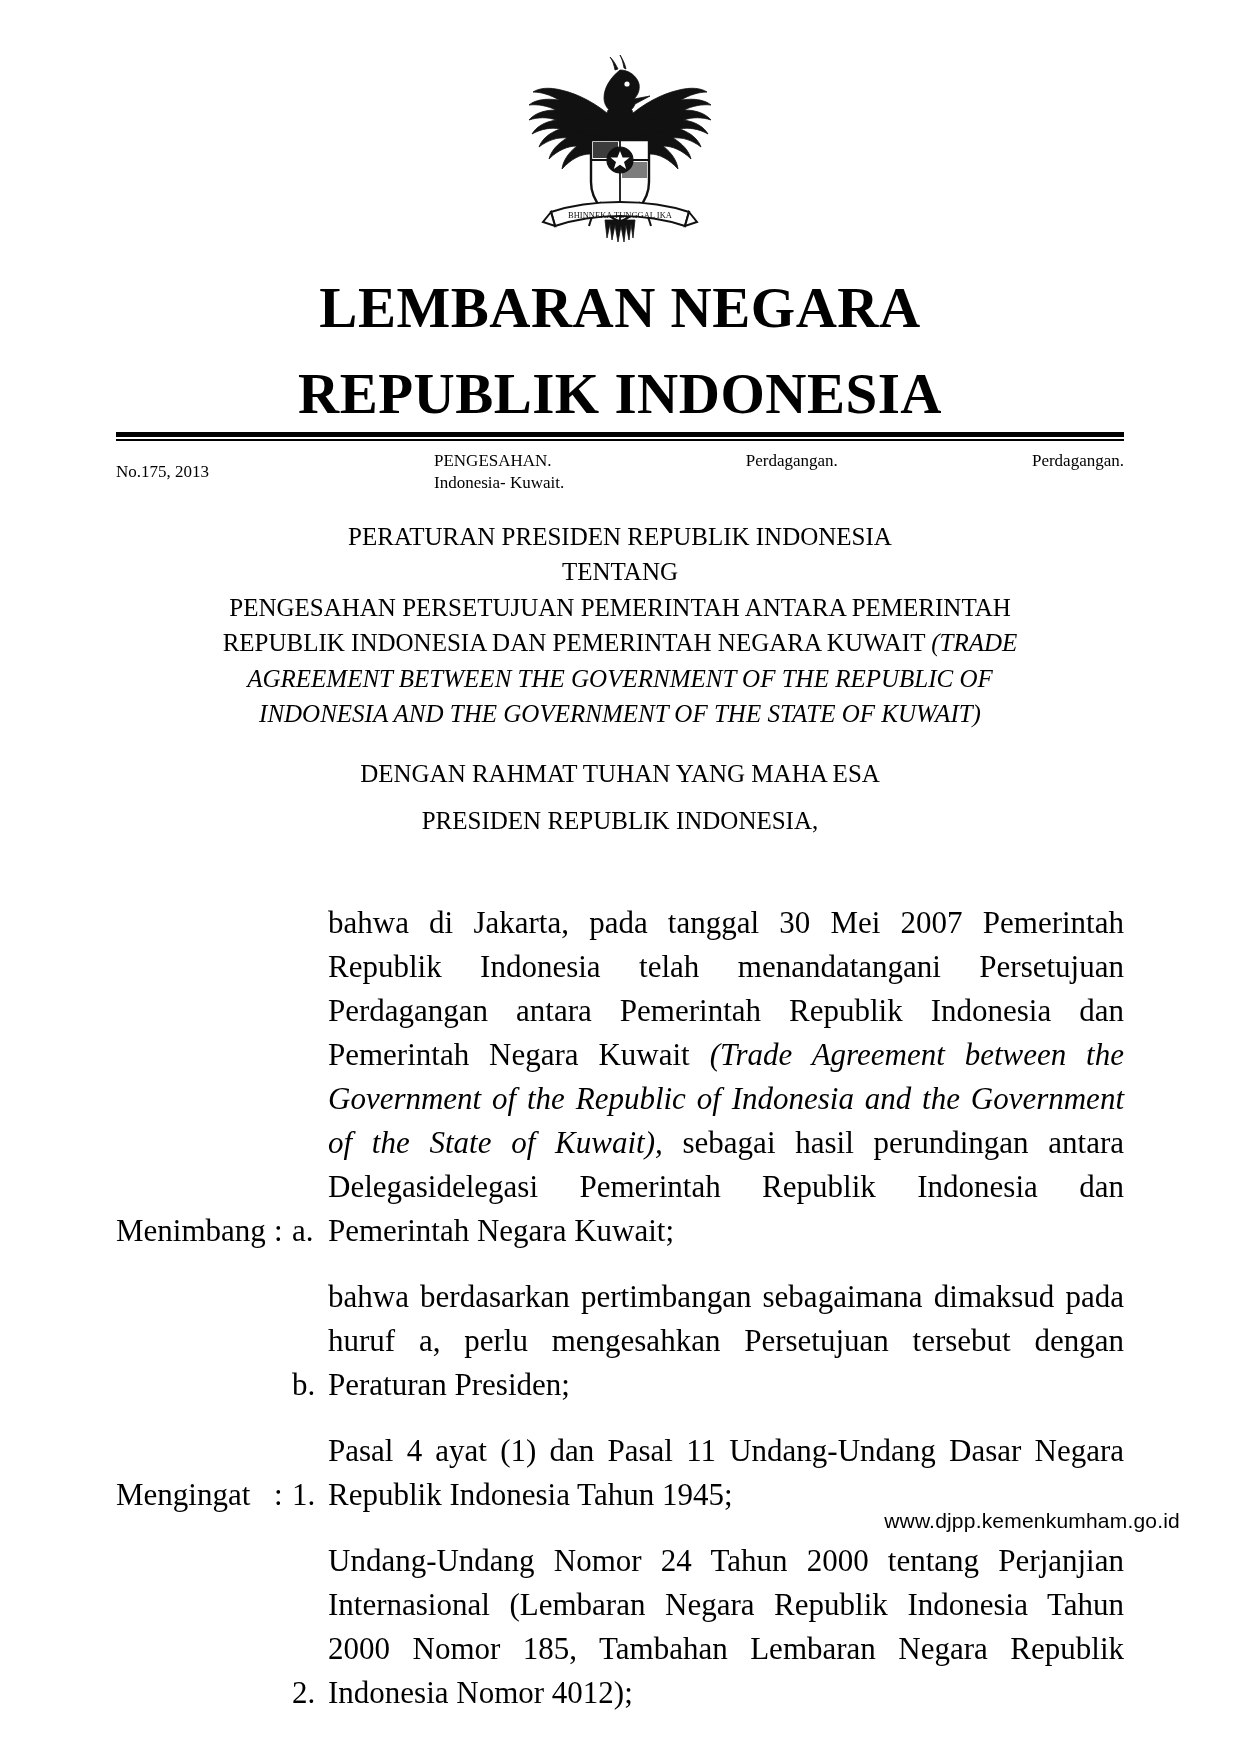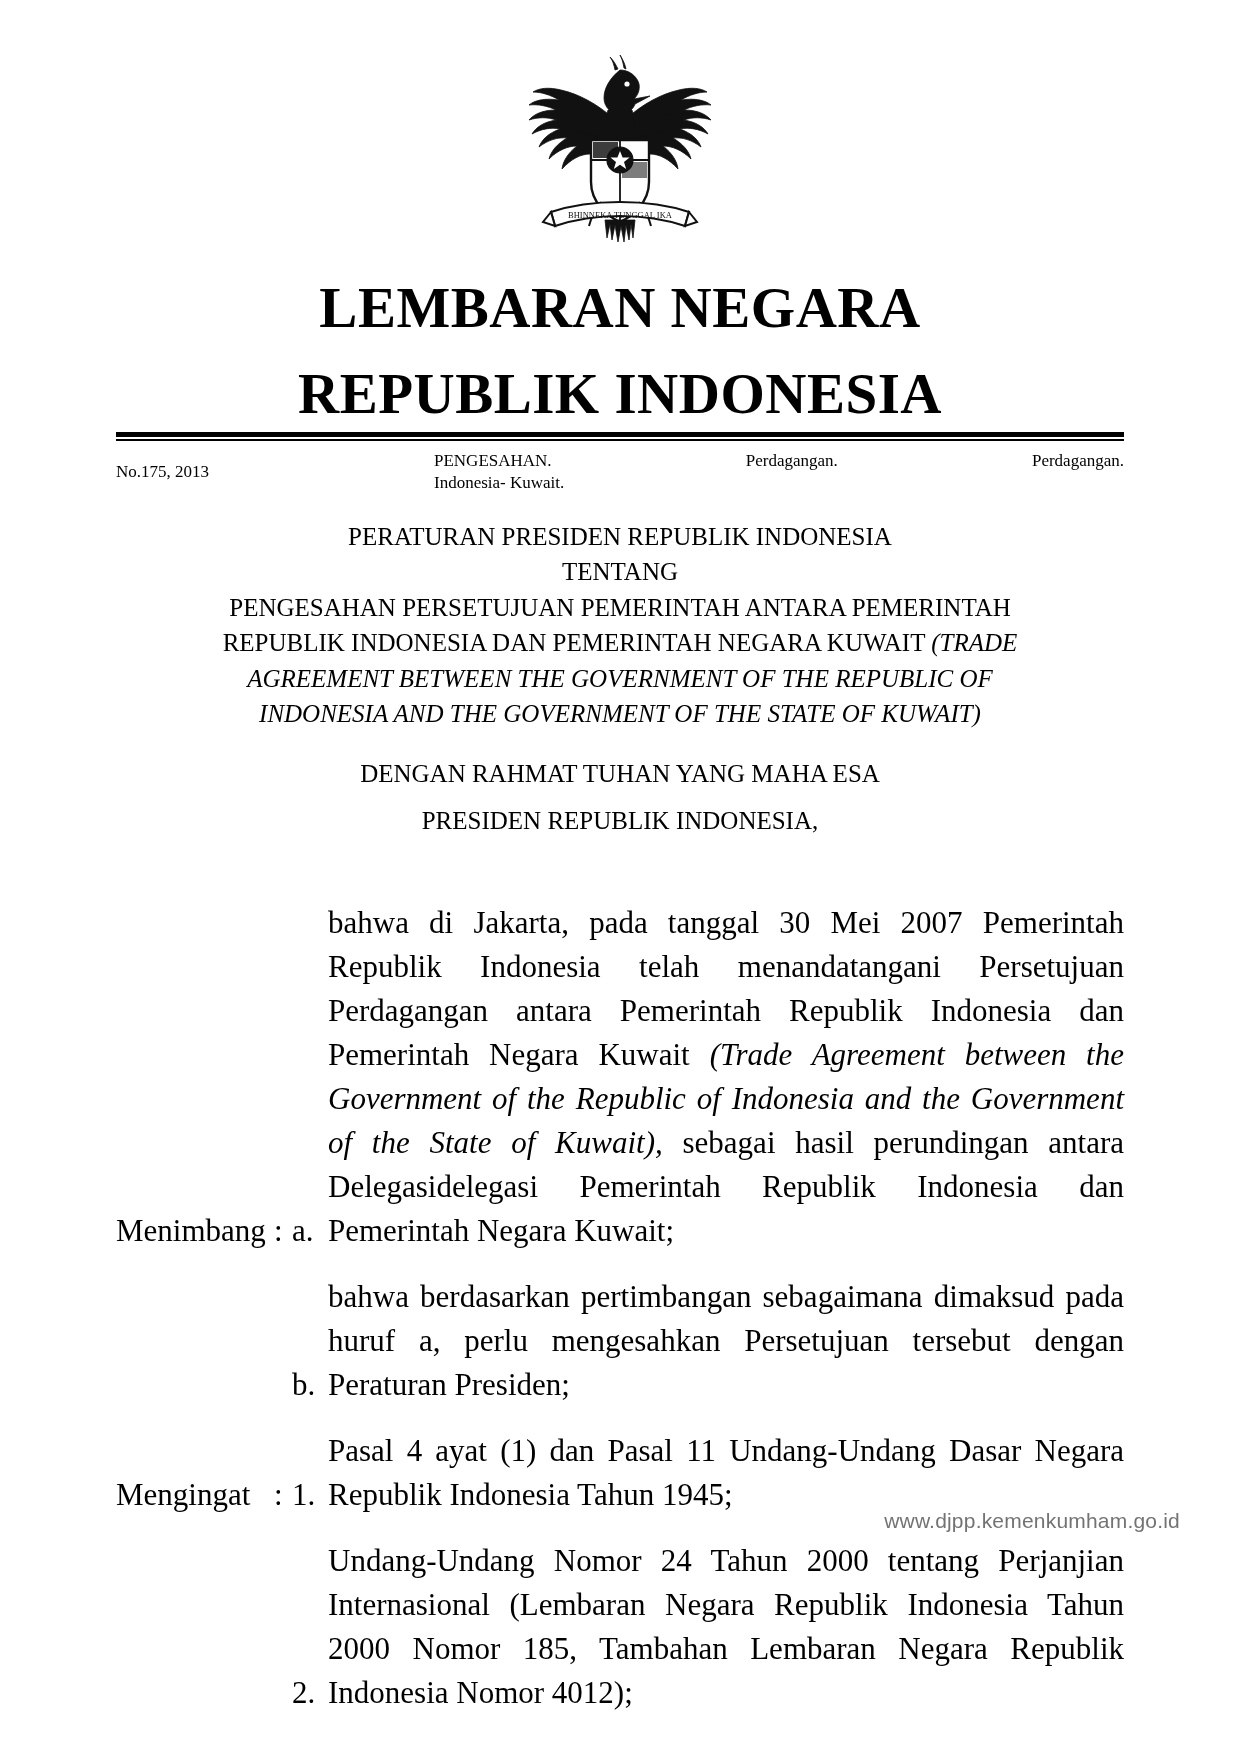--- a/index.html
+++ b/index.html
@@ -134,21 +134,21 @@
   
   .clause.sub .c-label { flex: 0 0 158px; width: 158px; }
   .clause.sub .c-colon { flex: 0 0 18px; width: 18px; }
 
   
   .footer-mark {
     position: absolute;
     right: 60px;
     bottom: 24px;
     font-size: 21px;
-    color: #737373;
+    color: #000000;
     font-family: "Liberation Sans", sans-serif;
     letter-spacing: 0.2px;
     white-space: nowrap;
   }
 </style>
 </head>
 <body>
 
 <div class="page">
 

